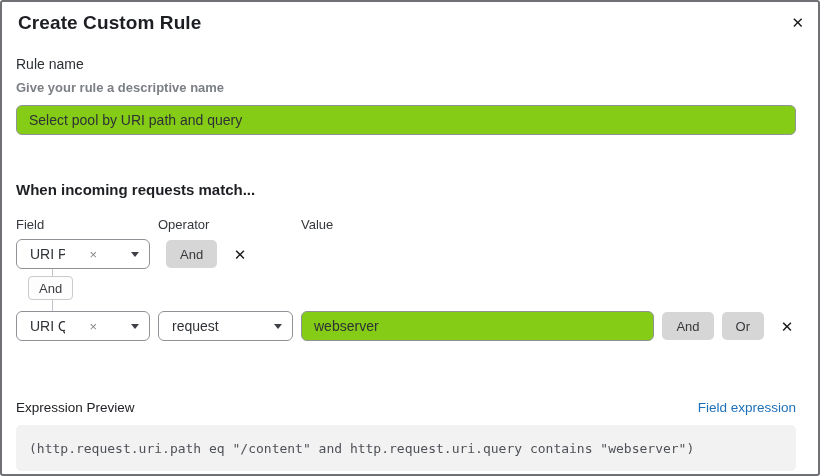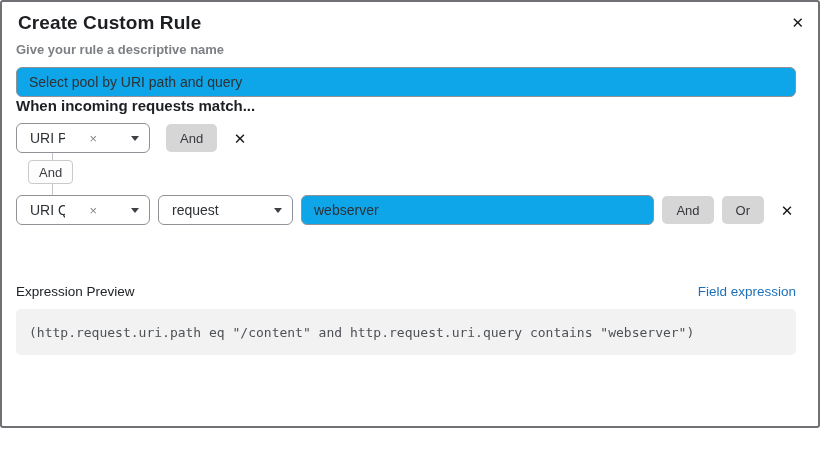--- a/index.html
+++ b/index.html
@@ -4,21 +4,21 @@
 <style>
   * { margin:0; padding:0; box-sizing:border-box; }
   html,body { background:#fff; }
   body {
     font-family:"Liberation Sans","DejaVu Sans",sans-serif;
     color:#24262a;
     width:820px;
   }
   .dialog{
     position:relative;
-    width:820px; height:428px;
+    width:820px; height:476px;
     background:#fff;
     border:2px solid #6f7174;
     border-radius:3px;
     overflow:hidden;
   }
   
   .header{
     display:flex; justify-content:space-between; align-items:flex-start;
     padding:10px 10px 0 16px;
   }
@@ -32,26 +32,26 @@
   
   .content{ padding:0 22px 0 14px; }
   
   .rule-label{ font-size:14px; color:#2c2f33; margin-top:22px; }
   .rule-hint{ font-size:13px; color:#7c7f84; margin-top:8px;font-weight:bold; }
   .text-input{
     display:block; width:100%; height:30px;
     border:1px solid #8f9297; border-radius:6px;
     padding:0 12px; font-size:14px; color:#2e3135;
     font-family:"Liberation Sans","DejaVu Sans",sans-serif;
-    background:#0ea5e9; outline:none;
+    background:#84cc16; outline:none;
   }
   .rule-input{ margin-top:10px; }
   
   .match-heading{
-    font-size:15px; font-weight:700; color:#1d1f23; 
+    font-size:15px; font-weight:700; color:#1d1f23; margin-top:46px;
   }
   .col-labels{ position:relative; height:13px; margin-top:19px; font-size:13px; color:#34373b; }
   .col-labels span{ position:absolute; top:0; }
   .col-field{ left:0; }
   .col-operator{ left:142px; }
   .col-value{ left:285px; }
   .cond-row{
     display:flex; align-items:center; margin-top:9px; height:30px;
   }
   .select{
@@ -118,25 +118,31 @@
 
 <div class="dialog">
 
   <div class="header">
     <div class="title">Create Custom Rule</div>
     <div class="close-x">✕</div>
   </div>
 
   <div class="content">
 
+    <div class="rule-label">Rule name</div>
     <div class="rule-hint">Give your rule a descriptive name</div>
     <input class="text-input rule-input" type="text" value="Select pool by URI path and query" style="">
 
     <div class="match-heading">When incoming requests match...</div>
 
+    <div class="col-labels">
+      <span class="col-field">Field</span>
+      <span class="col-operator">Operator</span>
+      <span class="col-value">Value</span>
+    </div>
 
     <div class="cond-row">
       <div class="select select-field">
         <span class="lbl">URI Path</span>
         <span class="clear-x">×</span>
         <span class="caret"></span>
       </div>
       <button class="logic-btn">And</button>
       <span class="remove-x">✕</span>
     </div>

